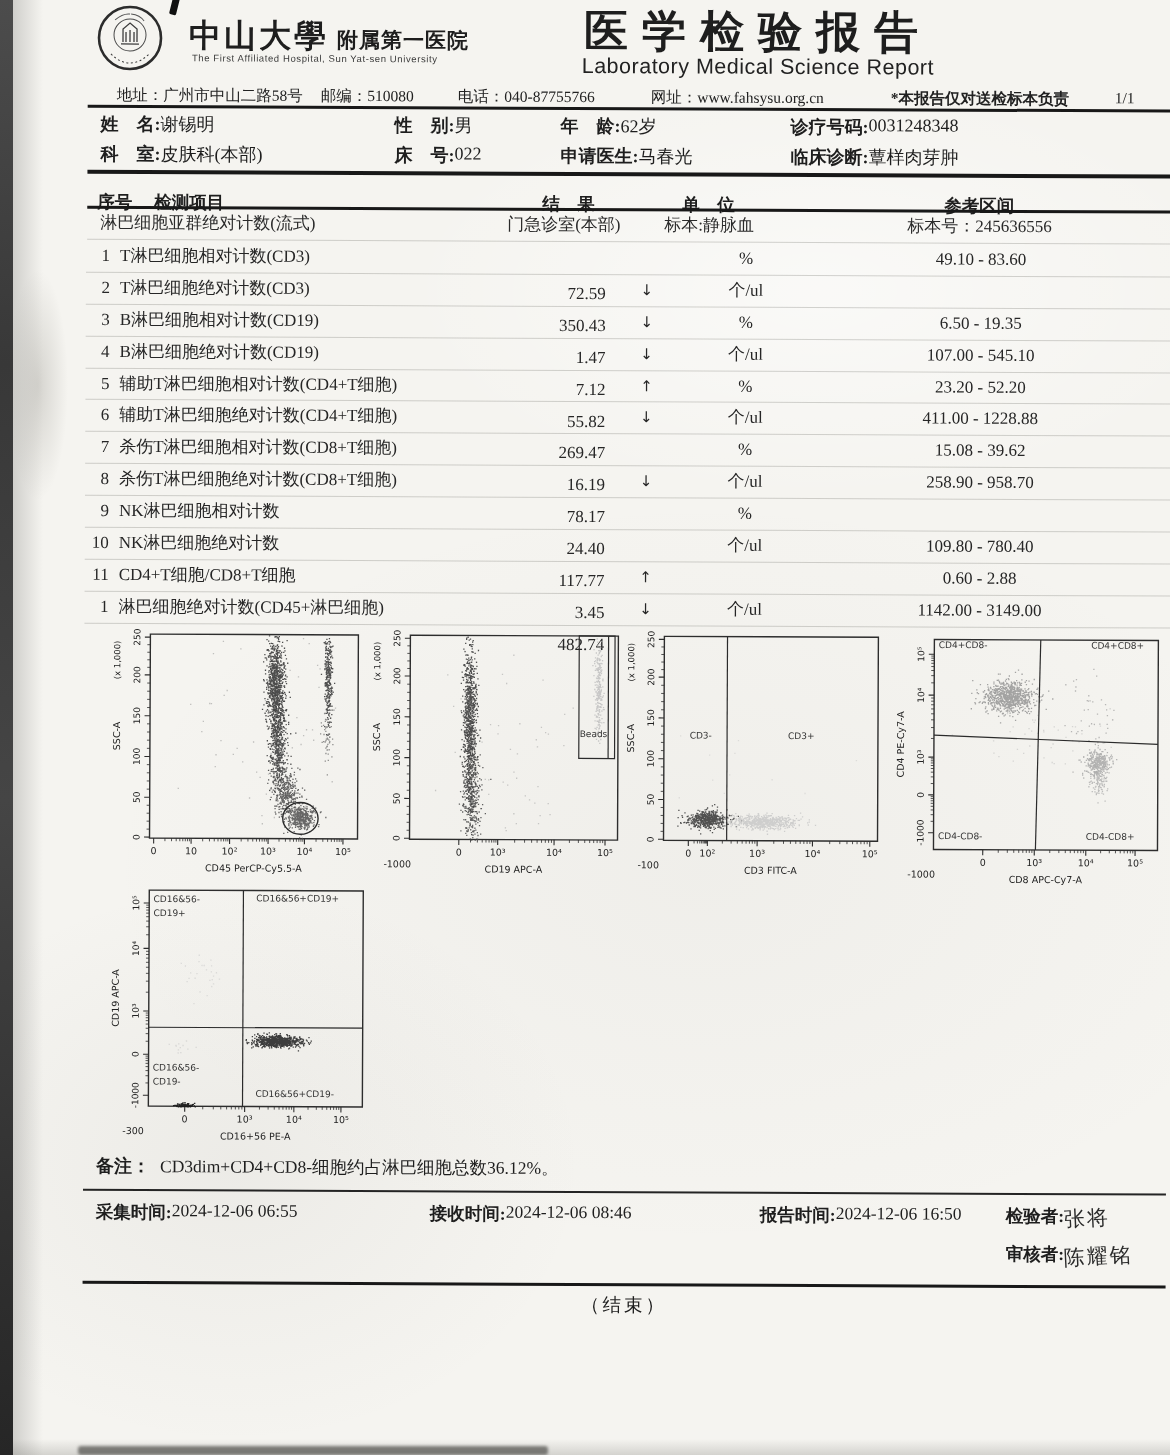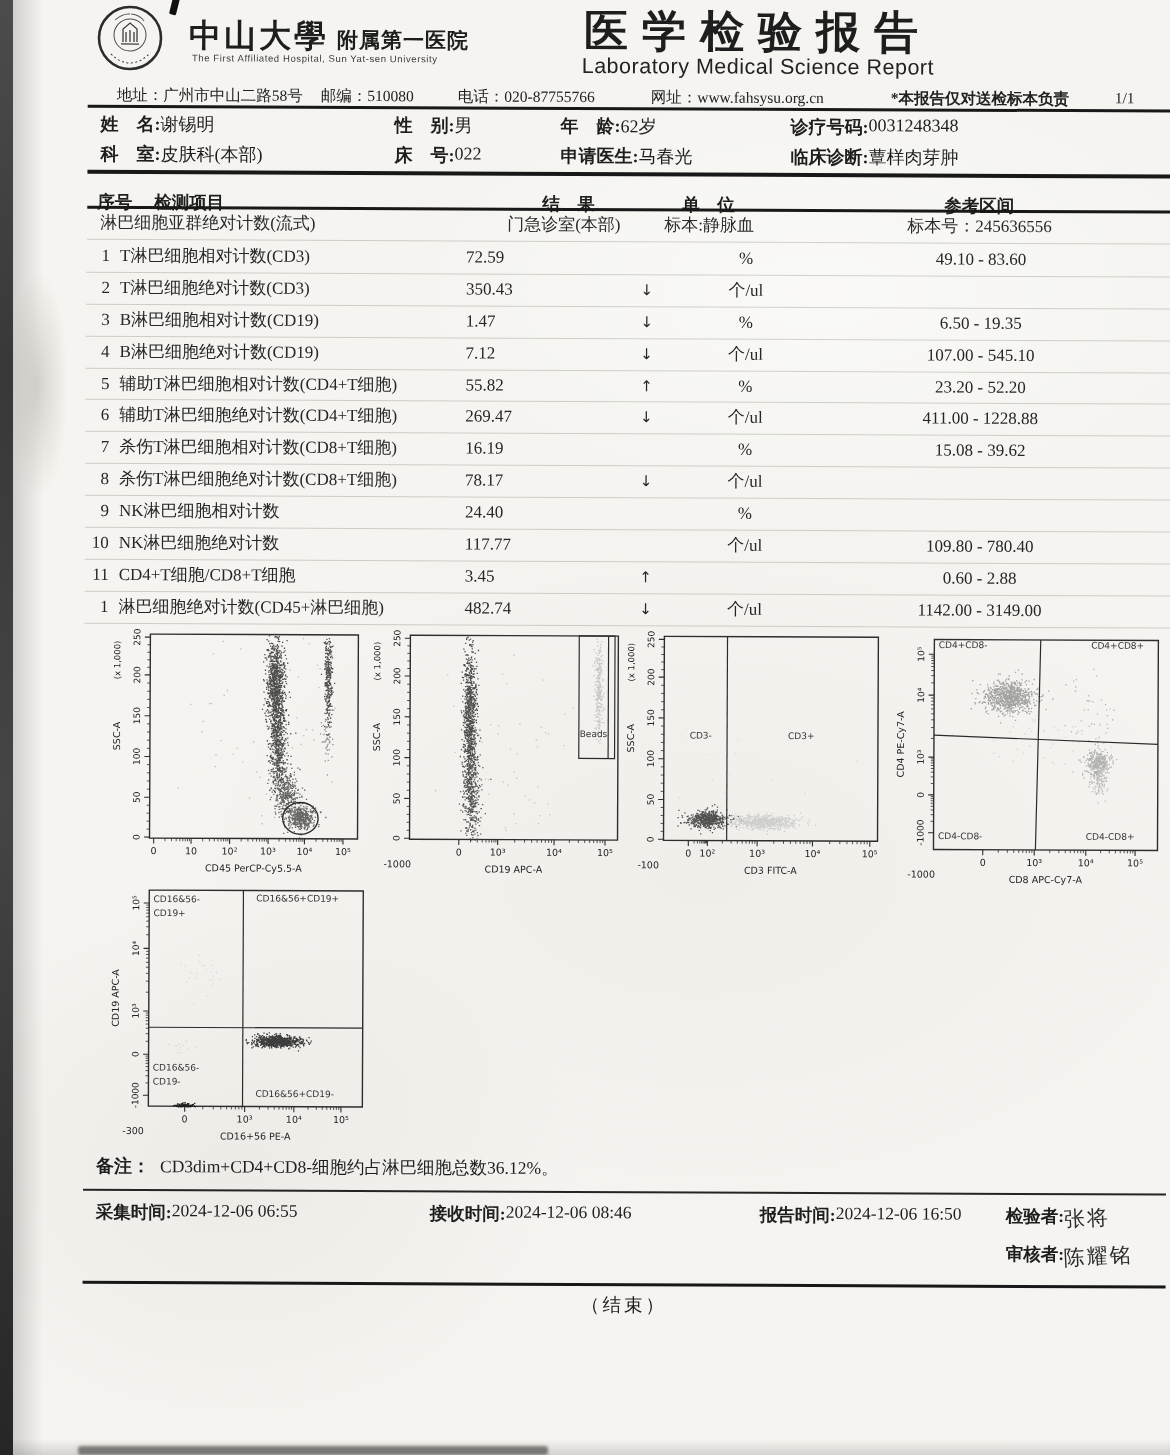--- a/index.html
+++ b/index.html
@@ -52,21 +52,21 @@
     border-bottom:0;}
   .grow span{position:absolute;}
   .grow-sep{top:241px;left:85px;width:1083px;height:1px;background:rgba(115,115,108,.30);}
   
   .rows{top:243px;left:84px;width:1086px;}
   .trow{position:relative;height:30.9px;border-bottom:1px solid rgba(115,115,108,.30);
     font-size:17px;line-height:30.9px;color:#262626;white-space:nowrap;}
   .trow span{position:absolute;top:0;}
   .c-no{left:0;width:24px;text-align:right;}
   .c-item{left:34px;}
-  .c-result{left:380px;width:140px;}
+  .c-result{left:380px;width:140px;text-align:right;margin-top:36px;}
   .c-flag{left:548px;width:26px;text-align:center;font-family:"DejaVu Sans",sans-serif;font-size:15px;}
   .c-unit{left:600px;width:120px;text-align:center;}
   .c-range{left:770px;width:250px;text-align:center;}
   
   .flow-plot{position:absolute;}
   
   .note-row{top:1156px;left:0;width:1170px;font-size:18px;white-space:nowrap;}
   .note-row span{position:absolute;}
   .time-row{left:0;width:1170px;font-size:17.5px;white-space:nowrap;}
   .time-row span{position:absolute;}
@@ -98,21 +98,21 @@
     <div class="abs hosp-cn">
       <span>中山大學</span><span class="hosp-branch">附属第一医院</span>
     </div>
     <div class="abs hosp-en">The First Affiliated Hospital, Sun Yat-sen University</div>
     <div class="abs title-cn">医学检验报告</div>
     <div class="abs title-en">Laboratory Medical Science Report</div>
 
     <div class="abs contact">
       <span style="left:114px">地址：广州市中山二路58号</span>
       <span style="left:318px">邮编：510080</span>
-      <span style="left:455px">电话：020-87755766</span>
+      <span style="left:455px">电话：040-87755766</span>
       <span style="left:648px">网址：www.fahsysu.org.cn</span>
       <span style="left:888px;font-weight:bold">*本报告仅对送检标本负责</span>
       <span style="left:1112px">1/1</span>
     </div>
     <div class="abs rule rule-contact"></div>
 
     <div class="abs prow" style="top:114px">
       <span style="left:98px"><b>姓　名: </b><span>谢锡明</span></span>
       <span style="left:392px"><b>性　别: </b><span>男</span></span>
       <span style="left:558px"><b>年　龄: </b><span>62岁</span></span>
@@ -205,20 +205,21 @@
         <span class="c-unit">%</span>
         <span class="c-range">15.08 - 39.62</span>
       </div>
 
       <div class="trow">
         <span class="c-no">8</span>
         <span class="c-item">杀伤T淋巴细胞绝对计数(CD8+T细胞)</span>
         <span class="c-result">78.17</span>
         <span class="c-flag">↓</span>
         <span class="c-unit">个/ul</span>
+        <span class="c-range">258.90 - 958.70</span>
       </div>
 
       <div class="trow">
         <span class="c-no">9</span>
         <span class="c-item">NK淋巴细胞相对计数</span>
         <span class="c-result">24.40</span>
         <span class="c-flag"></span>
         <span class="c-unit">%</span>
       </div>
 

